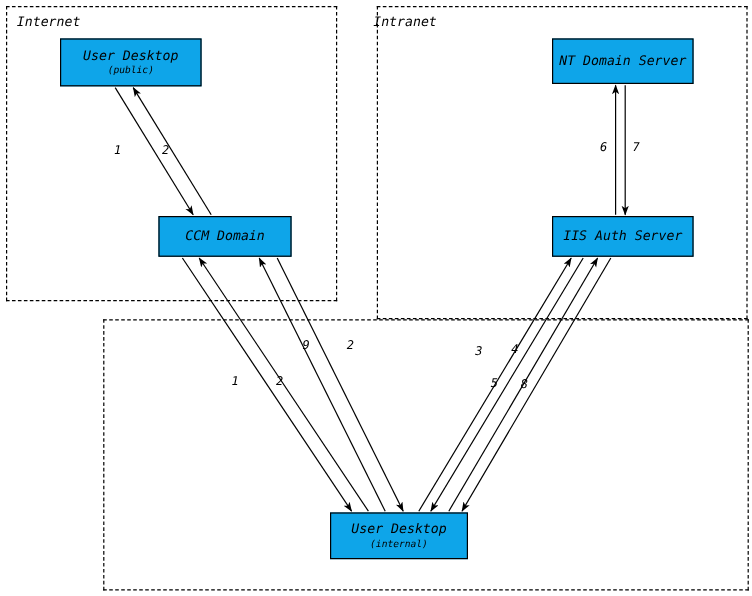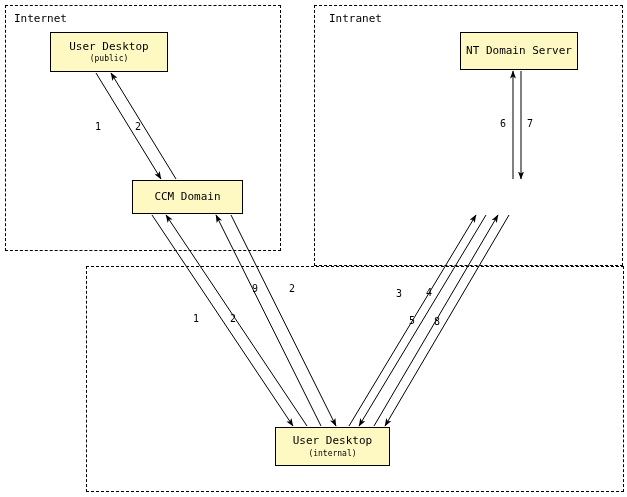--- a/index.html
+++ b/index.html
@@ -7,20 +7,21 @@
     padding: 0;
     background: #ffffff;
   }
   #diagram-root {
     position: relative;
     width: 627px;
     height: 497px;
     background: #ffffff;
     overflow: hidden;
     font-family: "DejaVu Sans Mono", "Liberation Mono", monospace;
+    font-style: italic;
   }
   #diagram-svg {
     position: absolute;
     left: 0;
     top: 0;
     width: 627px;
     height: 497px;
   }
   
   .zone {
@@ -35,21 +36,21 @@
     font-size: 11px;
     color: #000000;
     white-space: nowrap;
     letter-spacing: 0px;
   }
   
   .node {
     position: absolute;
     border: 1px solid #000000;
     box-sizing: border-box;
-    background: #fef9c3;
+    background: #0ea5e9;
     display: flex;
     flex-direction: column;
     align-items: center;
     justify-content: center;
     line-height: 1.15;
   }
   .node-title {
     font-family: "DejaVu Sans Mono", "Liberation Mono", monospace;
     font-size: 11px;
     color: #000000;
@@ -75,21 +76,21 @@
 </style>
 </head>
 <body>
 
 <div id="diagram-root">
 
   <div class="zone" id="zone-internet" style="left: 5px; top: 5px; width: 276px; height: 246px;"></div>
   <div class="zone-label" id="zone-internet-label" style="left: 14px; top: 12px;">Internet</div>
 
   <div class="zone" id="zone-intranet" style="left: 314px; top: 5px; width: 309px; height: 261px;"></div>
-  <div class="zone-label" id="zone-intranet-label" style="left: 329px; top: 12px;">Intranet</div>
+  <div class="zone-label" id="zone-intranet-label" style="left: 311px; top: 12px;">Intranet</div>
 
   <div class="zone" id="zone-internal-lan" style="left: 86px; top: 266px; width: 538px; height: 226px;"></div>
 
   <svg id="diagram-svg" viewBox="0 0 627 497" xmlns="http://www.w3.org/2000/svg">
     <defs>
       <marker id="arrowhead" markerWidth="9" markerHeight="9" refX="7.5" refY="3" orient="auto" markerUnits="strokeWidth">
         <path d="M0,0 L8,3 L0,6 L2,3 z" fill="#000000"></path>
       </marker>
     </defs>
     <g id="connector-group" stroke="#000000" stroke-width="1" fill="none">
@@ -114,20 +115,23 @@
   </div>
 
   <div class="node" id="node-1" style="left: 132px; top: 180px; width: 111px; height: 34px;">
     <span class="node-title">CCM Domain</span>
   </div>
 
   <div class="node" id="node-2" style="left: 460px; top: 32px; width: 118px; height: 38px; text-align: right;">
     <span class="node-title">NT Domain Server</span>
   </div>
 
+  <div class="node" id="node-3" style="left: 460px; top: 180px; width: 118px; height: 34px;">
+    <span class="node-title">IIS Auth Server</span>
+  </div>
 
   <div class="node" id="node-4" style="left: 275px; top: 427px; width: 115px; height: 39px;">
     <span class="node-title">User Desktop</span>
     <span class="node-sub">(internal)</span>
   </div>
 
   <div id="step-label-layer">
       <div class="step-label" style="left: 98px; top: 126px;">1</div>
       <div class="step-label" style="left: 138px; top: 126px;">2</div>
       <div class="step-label" style="left: 503px; top: 123px;">6</div>

